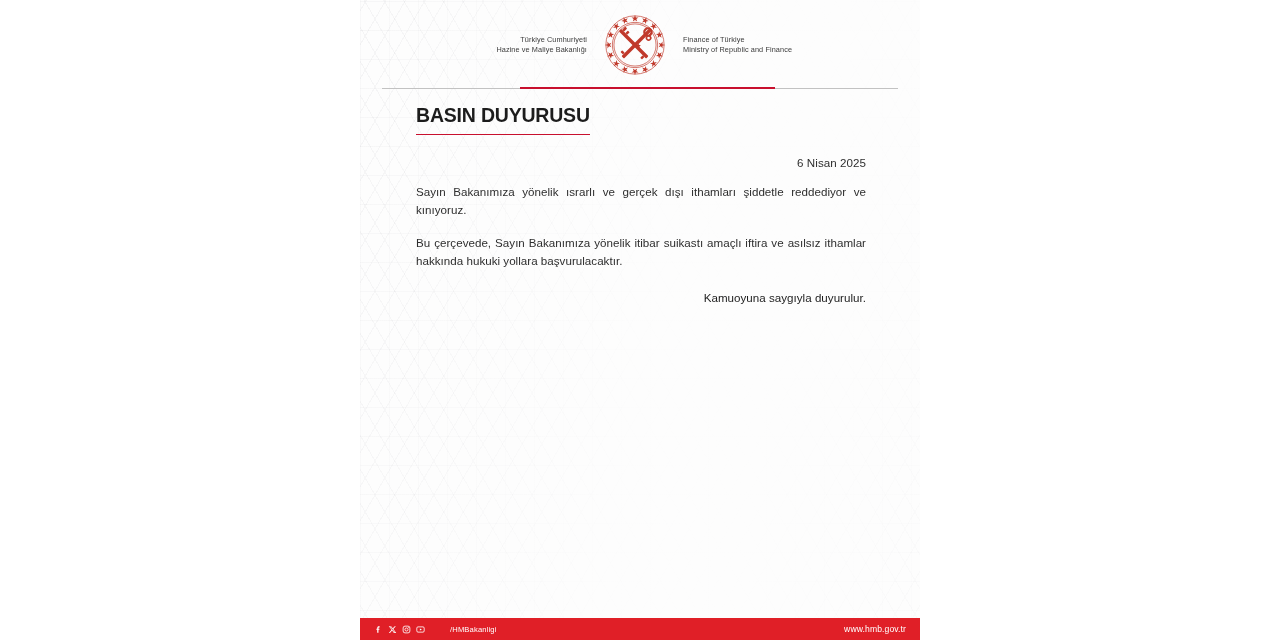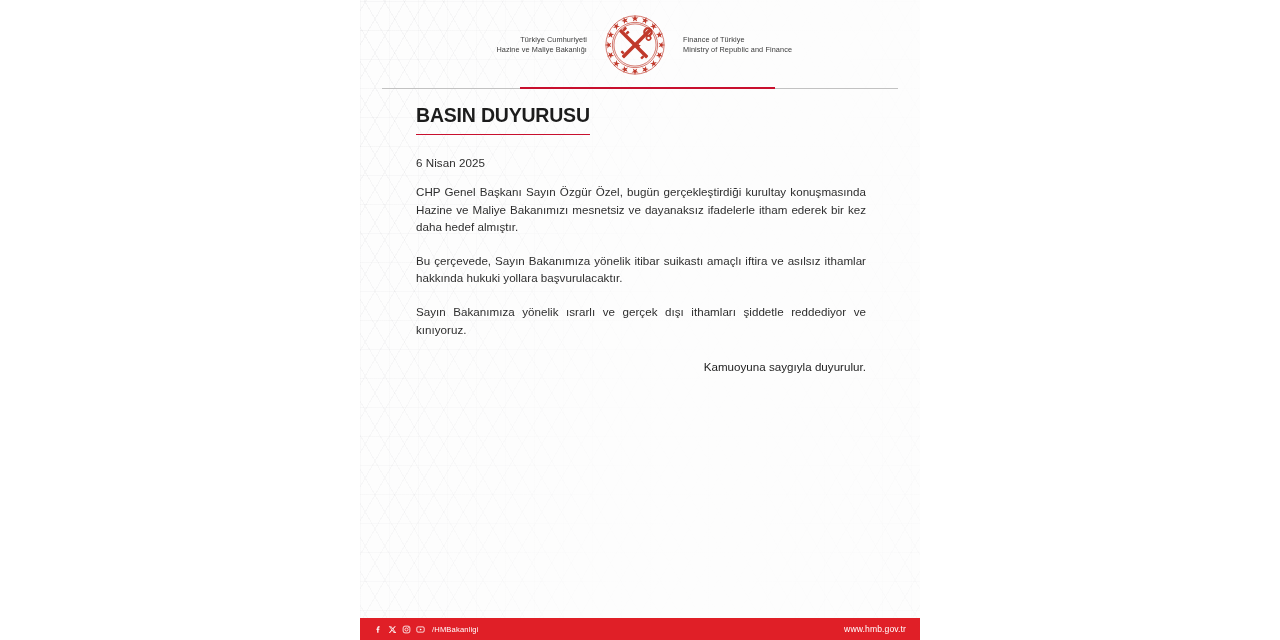--- a/index.html
+++ b/index.html
@@ -129,21 +129,21 @@
     font-weight: bold;
     letter-spacing: -0.2px;
     color: #1c1c1c;
     margin: 0;
     padding-bottom: 7px;
     border-bottom: 1.6px solid #c8102e;
   }
 
   .doc-date {
     margin-top: 21px;
-    text-align: left;
+    text-align: right;
     font-size: 11.6px;
     color: #2f2f2f;
     letter-spacing: 0.05px;
   }
 
   .paragraphs {
     margin-top: 14px;
   }
   .para {
     margin: 0 0 16px 0;
@@ -185,21 +185,21 @@
   .social-icon {
     display: inline-flex;
     align-items: center;
     justify-content: center;
     width: 9px;
     height: 9px;
     color: #ffffff;
   }
   .social-icon svg { display: block; }
   .footer-handle {
-    margin-left: 2px;
+    margin-left: 20px;
     font-size: 7.6px;
     color: #ffffff;
     letter-spacing: 0.15px;
   }
   .footer-url {
     font-size: 8.6px;
     color: #ffffff;
     letter-spacing: 0.1px;
     white-space: nowrap;
   }
@@ -283,23 +283,22 @@
       <div class="divider"></div>
       <div class="divider-red"></div>
 
       <div class="body-block">
 
         <h1 class="doc-title">BASIN DUYURUSU</h1>
 
         <div class="doc-date">6 Nisan 2025</div>
 
         <div class="paragraphs">
-          <p class="para">CHP Genel Başkanı Sayın Özgür Özel, bugün gerçekleştirdiği kurultay konuşmasında Hazine ve Maliye Bakanımızı mesnetsiz ve dayanaksız ifadelerle itham ederek bir kez daha hedef almıştır.</p>
+          <p class="para">Sayın Bakanımıza yönelik ısrarlı ve gerçek dışı ithamları şiddetle reddediyor ve kınıyoruz.</p>
           <p class="para">Bu çerçevede, Sayın Bakanımıza yönelik itibar suikastı amaçlı iftira ve asılsız ithamlar hakkında hukuki yollara başvurulacaktır.</p>
-          <p class="para">Sayın Bakanımıza yönelik ısrarlı ve gerçek dışı ithamları şiddetle reddediyor ve kınıyoruz.</p>
           <p class="para closing">Kamuoyuna saygıyla duyurulur.</p>
         </div>
 
       </div>
 
       <div class="footer-bar">
 
         <div class="footer-left">
 
           <span class="social-icon">

